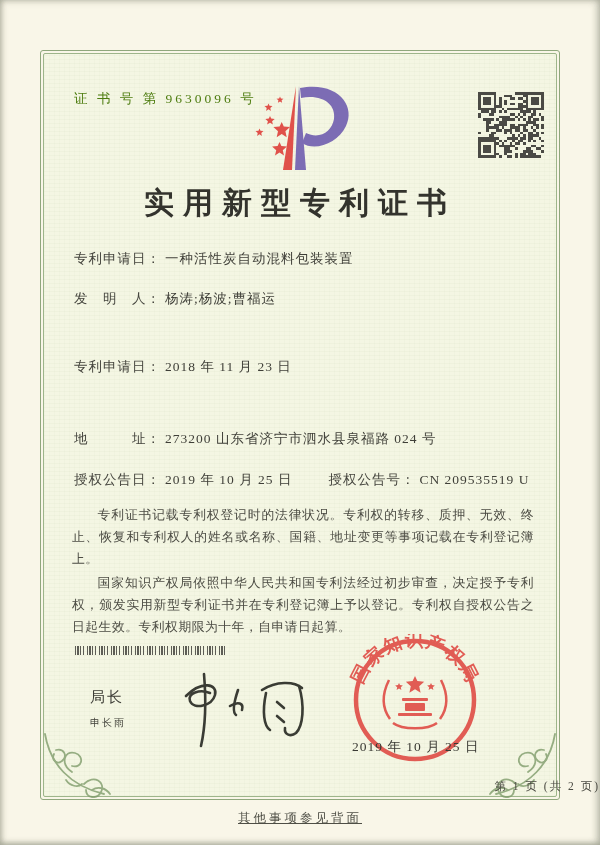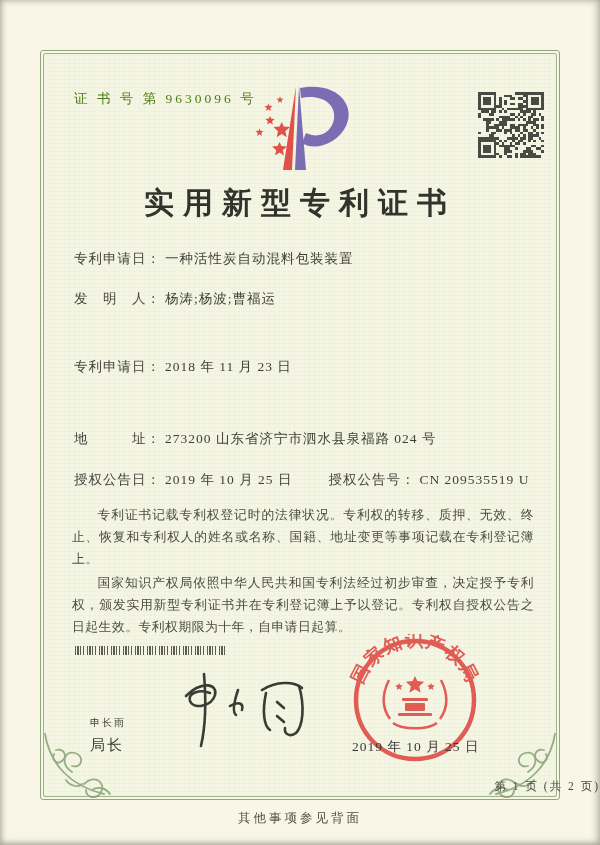--- a/index.html
+++ b/index.html
@@ -53,29 +53,29 @@
   .body-text p{margin:0 0 2px 0;text-indent:2em;}
   .barcode{
     left:75px;top:646px;width:152px;height:9px;
     background:repeating-linear-gradient(90deg,
       #43433d 0 1px, rgba(0,0,0,0) 1px 2px,
       #43433d 2px 4px, rgba(0,0,0,0) 4px 5px,
       #43433d 5px 6px, rgba(0,0,0,0) 6px 8px,
       #43433d 8px 9px, rgba(0,0,0,0) 9px 12px);
     opacity:.85;
   }
-  .officer-title{left:90px;top:688px;font-size:15px;color:#3c3c35;letter-spacing:2px;margin-top:48px;}
+  .officer-title{left:90px;top:688px;font-size:15px;color:#3c3c35;letter-spacing:2px;}
   .officer-name{left:90px;top:716px;font-size:10px;color:#3c3c35;letter-spacing:2px;}
   .signature{left:158px;top:664px;width:170px;height:90px;}
   .seal{left:349px;top:634px;width:132px;height:132px;opacity:.93;}
   .seal-date{
     left:352px;top:738px;font-size:13.5px;color:#3a3a34;letter-spacing:1px;z-index:5;
   }
   .page-num{left:0;right:0;top:779px;text-align:right;font-size:11.5px;color:#4a4a42;letter-spacing:2px;}
-  .back-note{left:0;right:0;top:810px;text-align:center;font-size:12.5px;color:#4e4e45;letter-spacing:3px;}
+  .back-note{left:0;right:0;top:810px;text-align:center;font-size:12.5px;color:#4e4e45;letter-spacing:3px;text-decoration:underline;}
   .corner{width:92px;height:92px;}
   .corner-left{left:42px;top:706px;}
   .corner-right{left:466px;top:706px;transform:scaleX(-1);}
   svg{display:block;}
 </style>
 </head>
 <body>
 
 <div class="page">
 

